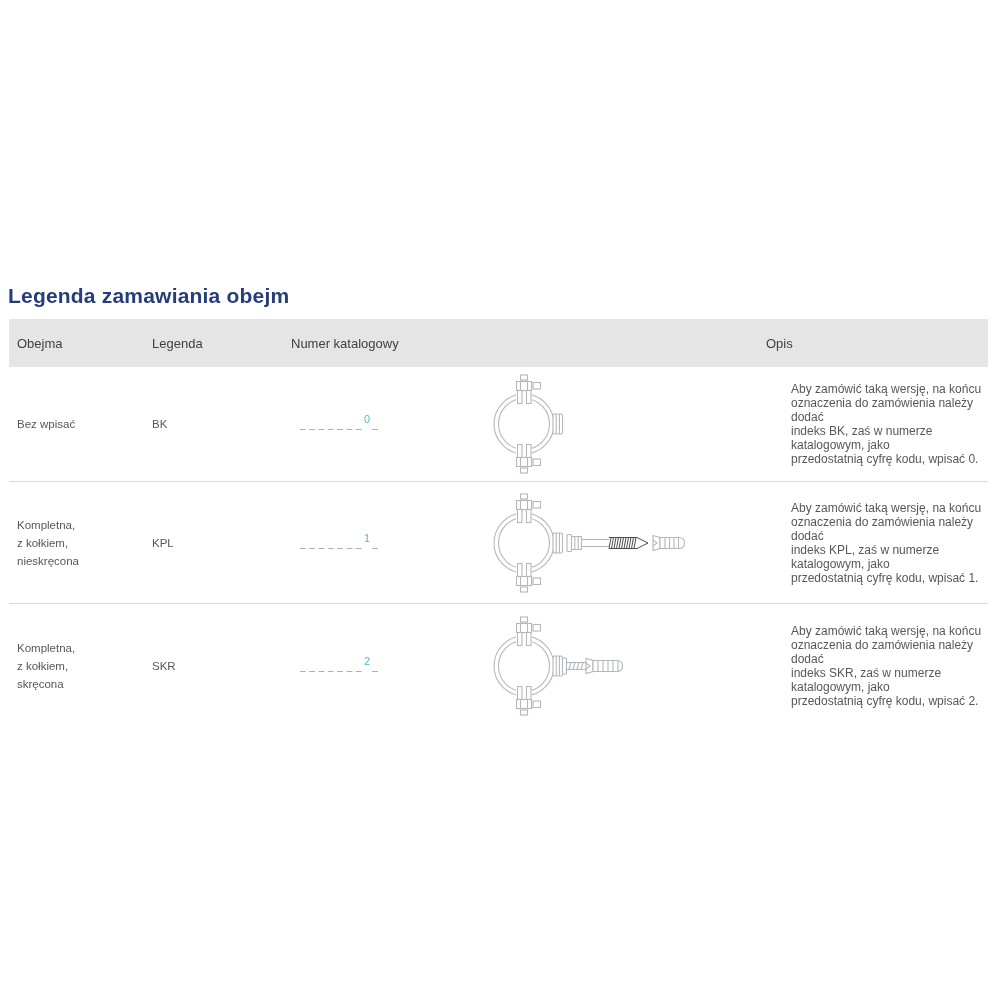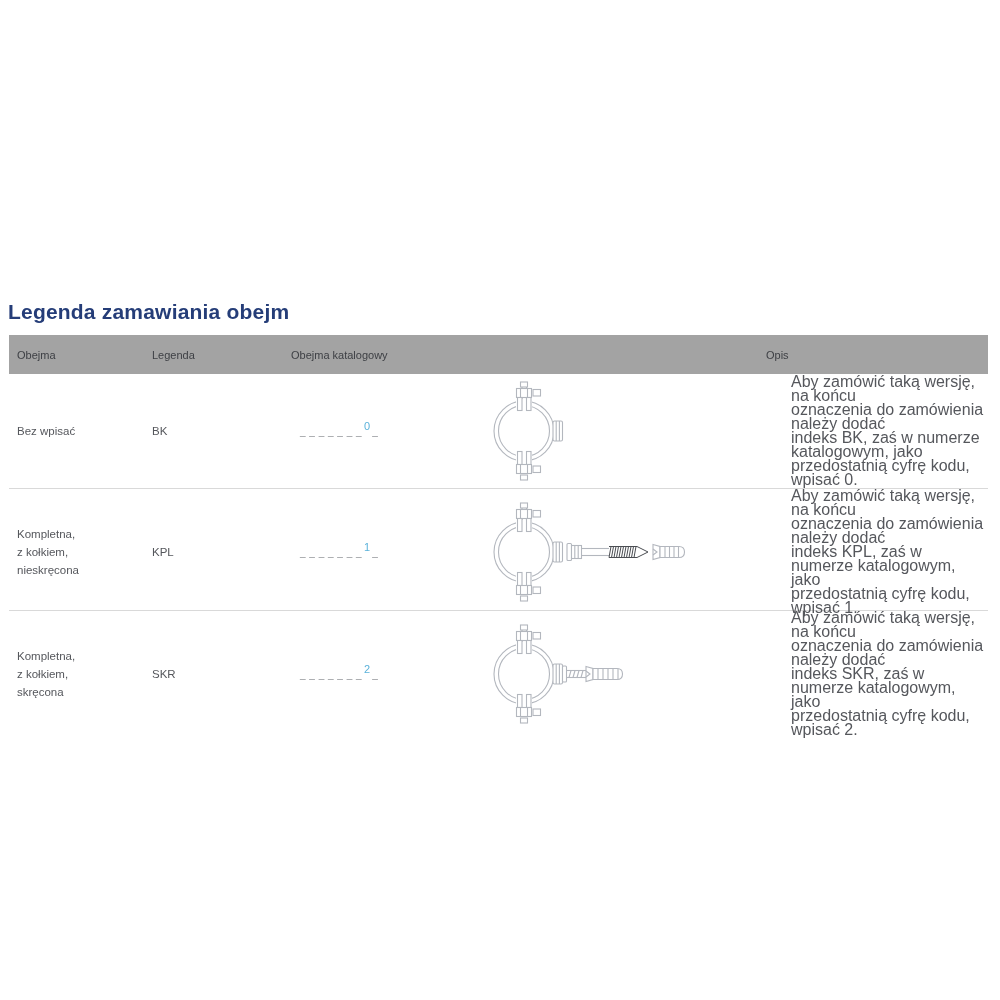--- a/index.html
+++ b/index.html
@@ -4,70 +4,70 @@
 <style>
   * { box-sizing: border-box; }
   html, body { margin: 0; padding: 0; }
   body {
     width: 1000px; height: 1000px; background: #ffffff;
     font-family: "Liberation Sans", "DejaVu Sans", sans-serif;
     color: #55575c; overflow: hidden;
   }
   .top-spacer { height: 285px; }
   .page-title {
-    margin: 16px 0 12px 8px;
+    margin: 0 0 12px 8px;
     font-size: 21px; line-height: 22px; font-weight: bold;
     color: #253d78; letter-spacing: 0.2px;
   }
   .legend-table { margin: 0 12px 0 9px; }
   .t-grid {
     display: grid;
     grid-template-columns: 143px 139px 155px 320px 1fr;
     align-items: center;
   }
   .t-head {
-    background: #a3a3a3; height: 39px;
-    font-size: 11px; color: #3e4045;
+    background: #e5e5e5; height: 48px;
+    font-size: 13px; color: #3e4045;
   }
   .cell-obejma { padding-left: 8px; }
   .body-row { font-size: 11.5px; color: #55575c; }
   .row-1 { height: 115px; border-bottom: 1px solid #d9d9d9; }
   .row-2 { height: 122px; border-bottom: 1px solid #d9d9d9; }
   .row-3 { height: 123px; }
   .obejma-text { white-space: pre-line; line-height: 18px; }
   .code-cell { padding-left: 9px; white-space: nowrap; }
   .code-dashes { color: #8e9095; font-size: 10px; letter-spacing: 0.5px; }
   .code-digit {
     color: #5bb2da; font-size: 11px; letter-spacing: 0;
     position: relative; top: -5px; margin: 0 2px;
   }
   .illu-cell { padding-left: 33px; }
   .illu-cell svg { display: block; }
   .opis-cell {
     padding-left: 25px; padding-right: 4px;
-    font-size: 16px; line-height: 14px; white-space: pre-line;
+    font-size: 12px; line-height: 14px; white-space: pre-line;
   }
   .ln  { fill: none; stroke: #b3b7be; stroke-width: 1.1; }
   .lnf { fill: #ffffff; stroke: #b3b7be; stroke-width: 1.1; }
   .msk { fill: #ffffff; stroke: none; }
   .dark { fill: none; stroke: #4a4d52; stroke-width: 1; }
 </style>
 </head>
 <body>
 
 <div class="top-spacer"></div>
 
 <h1 class="page-title">Legenda zamawiania obejm</h1>
 
 <div class="legend-table">
 
   <div class="t-grid t-head">
     <div class="cell-obejma">Obejma</div>
     <div>Legenda</div>
-    <div>Obejma katalogowy</div>
+    <div>Numer katalogowy</div>
     <div></div>
     <div>Opis</div>
   </div>
 
   <div class="t-grid body-row row-1">
     <div class="cell-obejma obejma-text">Bez wpisać</div>
     <div>BK</div>
     <div class="code-cell"><span class="code-dashes">_ _ _ _ _ _ _</span><span class="code-digit">0</span><span class="code-dashes">_</span></div>
     <div class="illu-cell">
       <svg width="90" height="110" viewBox="0 0 90 110">

